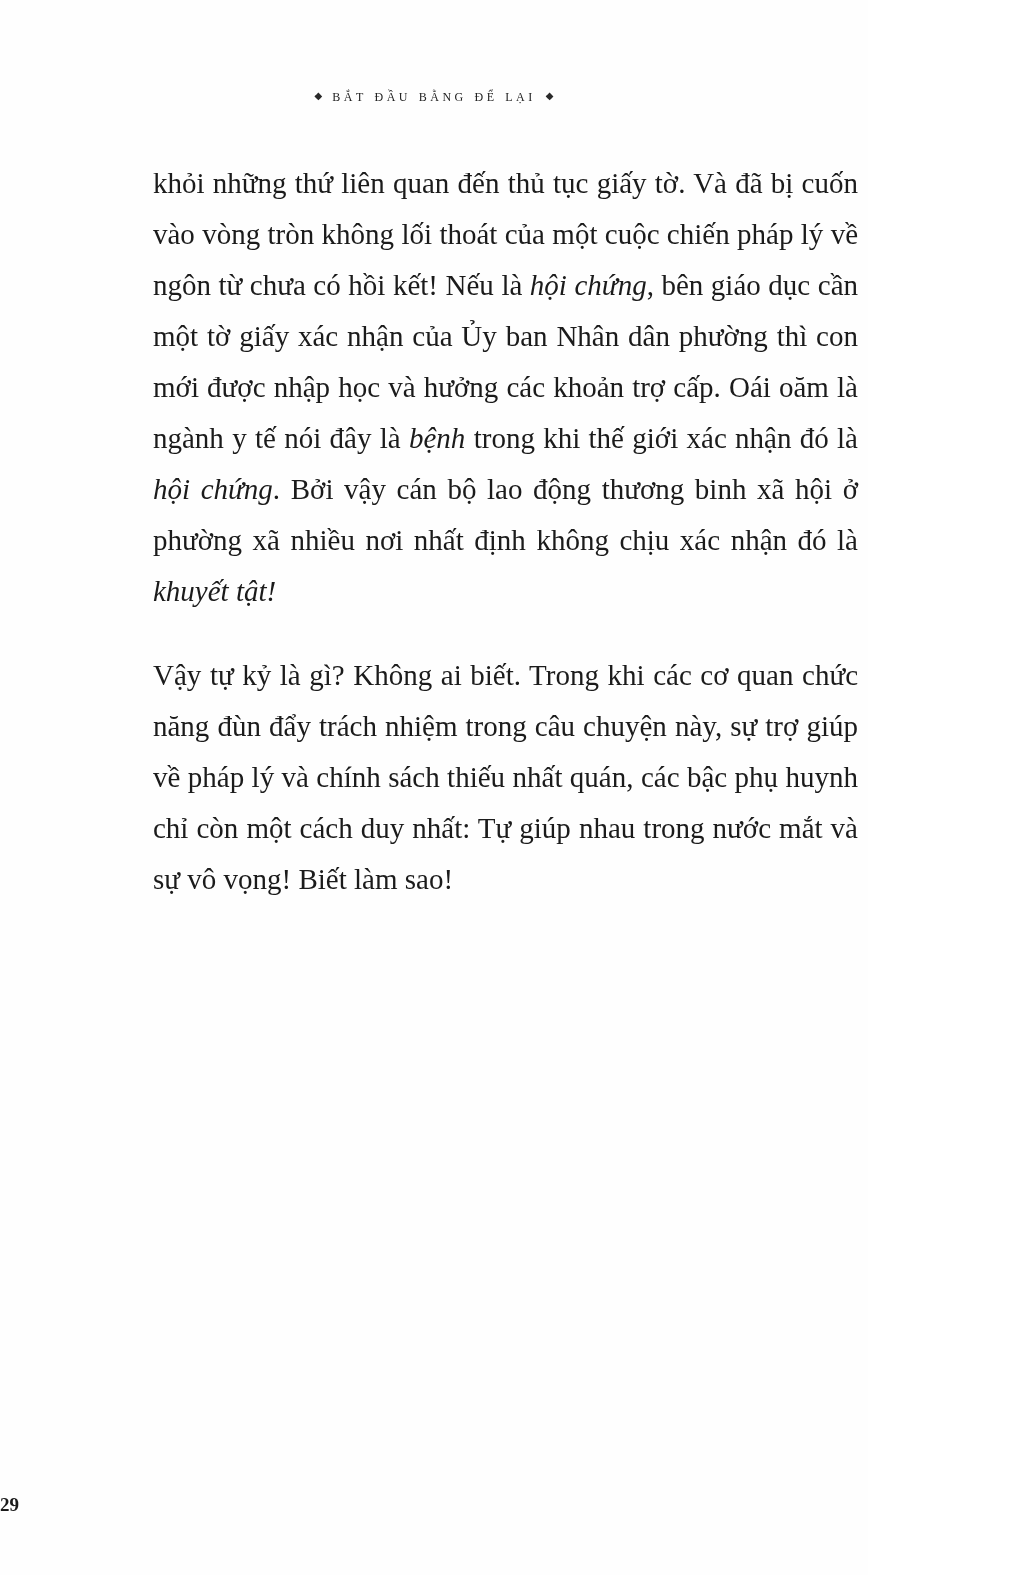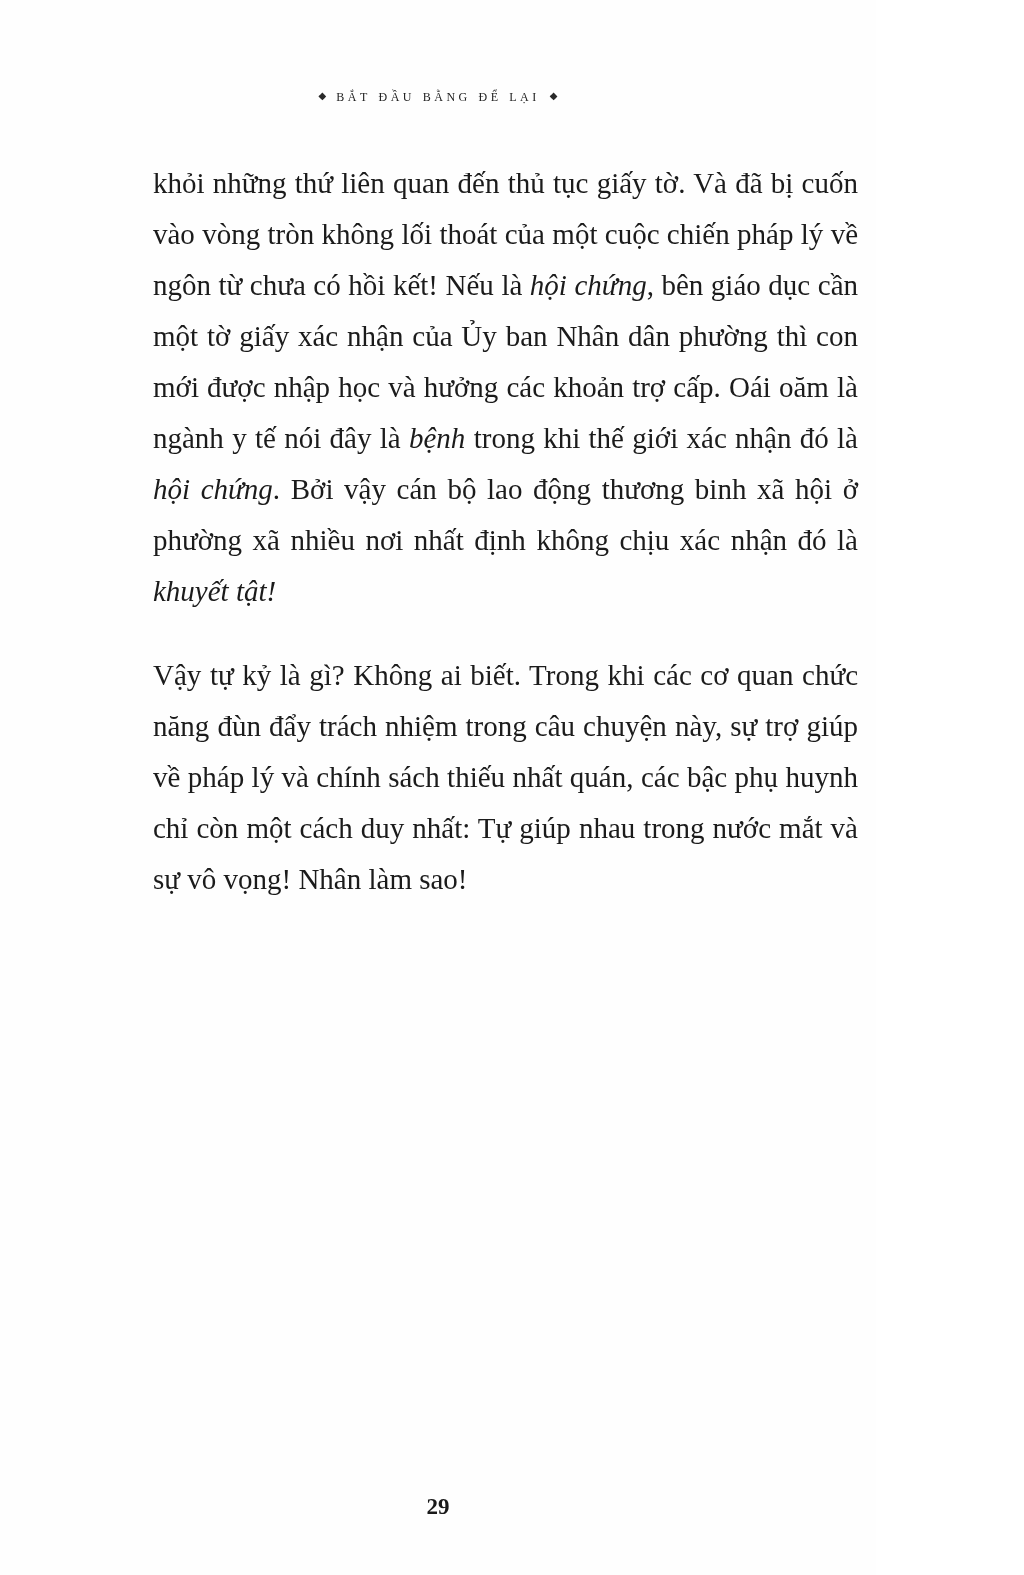--- a/index.html
+++ b/index.html
@@ -12,21 +12,20 @@
     background: #ffffff;
     font-family: "Liberation Serif", "DejaVu Serif", serif;
     color: #1b1b1b;
     overflow: hidden;
   }
   .page {
     position: relative;
     width: 868px;
     height: 1575px;
     background: #fefefe;
-    padding-left: 8px;
   }
   .running-header {
     position: absolute;
     top: 86px;
     left: 0;
     right: 0;
     text-align: center;
     font-size: 17px;
     letter-spacing: 3.5px;
     color: #222;
@@ -64,36 +63,36 @@
     text-align: right;
     font-style: italic;
     font-size: 27px;
     line-height: 40px;
   }
   .page-number {
     position: absolute;
     top: 1494px;
     left: 0;
     right: 0;
-    text-align: center;
-    font-size: 23px;
+    text-align: left;
+    font-size: 19px;
     font-weight: 600;
     color: #1a1a1a;
   }
 </style>
 </head>
 <body>
 
 <div class="page">
 
   <div class="running-header">
     <span class="orn left">◆</span><span>bắt đầu bằng để lại</span><span class="orn right">◆</span>
   </div>
 
   <div class="body-text">
       <p><span>khỏi những thứ liên quan đến thủ tục giấy tờ. Và đã bị cuốn vào vòng tròn không lối thoát của một cuộc chiến pháp lý về ngôn từ chưa có hồi kết! Nếu là </span><span class="it">hội chứng</span><span>, bên giáo dục cần một tờ giấy xác nhận của Ủy ban Nhân dân phường thì con mới được nhập học và hưởng các khoản trợ cấp. Oái oăm là ngành y tế nói đây là </span><span class="it">bệnh</span><span> trong khi thế giới xác nhận đó là </span><span class="it">hội chứng</span><span>. Bởi vậy cán bộ lao động thương binh xã hội ở phường xã nhiều nơi nhất định không chịu xác nhận đó là </span><span class="it">khuyết tật!</span></p>
-      <p><span>Vậy tự kỷ là gì? Không ai biết. Trong khi các cơ quan chức năng đùn đẩy trách nhiệm trong câu chuyện này, sự trợ giúp về pháp lý và chính sách thiếu nhất quán, các bậc phụ huynh chỉ còn một cách duy nhất: Tự giúp nhau trong nước mắt và sự vô vọng! Nhân làm sao!</span></p>
+      <p><span>Vậy tự kỷ là gì? Không ai biết. Trong khi các cơ quan chức năng đùn đẩy trách nhiệm trong câu chuyện này, sự trợ giúp về pháp lý và chính sách thiếu nhất quán, các bậc phụ huynh chỉ còn một cách duy nhất: Tự giúp nhau trong nước mắt và sự vô vọng! Biết làm sao!</span></p>
     </div>
 
 
   <div class="page-number">29</div>
 
 </div>
 
 </body></html>

